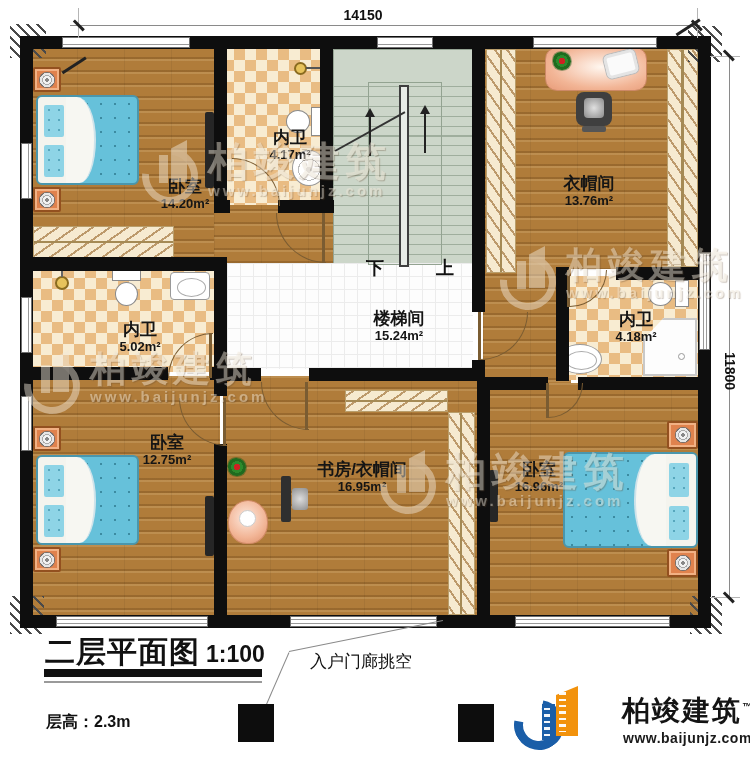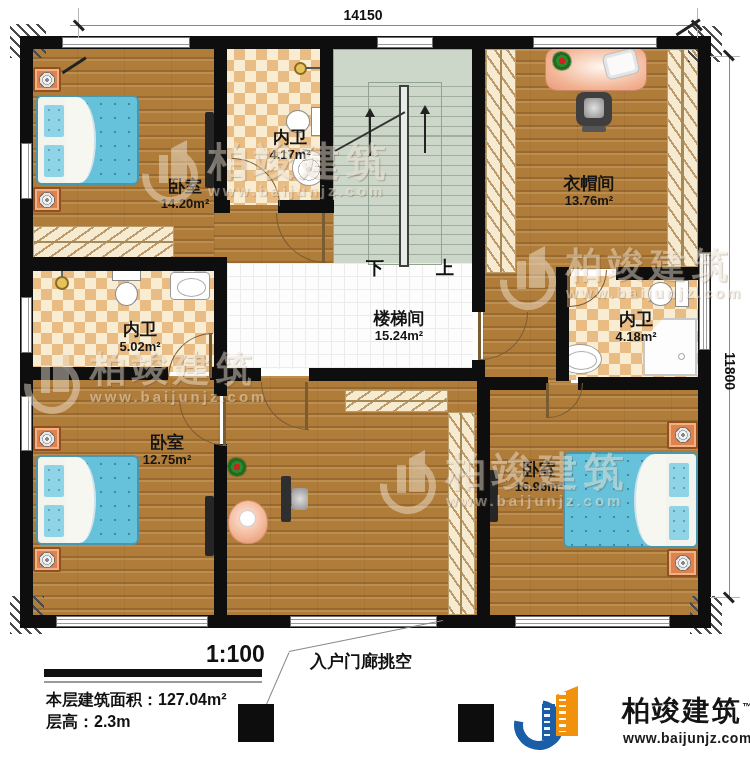--- a/index.html
+++ b/index.html
@@ -75,21 +75,21 @@
   .wmi-b2{position:absolute;left:17px;top:15px;width:9px;height:28px;background:currentColor;}
   
   .hatchsq{position:absolute;z-index:25;background-image:repeating-linear-gradient(45deg,#4a4a4a 0 2px,transparent 2px 7px);}
   .tick{position:absolute;z-index:45;background:#222;height:2.5px;transform:rotate(45deg);}
   .dimline{position:absolute;z-index:44;background:#8a8a8a;}
   .extline{position:absolute;z-index:44;background:#b5b5b5;}
   
   .titlecn{position:absolute;z-index:50;font-size:30px;font-weight:bold;color:#111;letter-spacing:1px;white-space:nowrap;}
   .titlescale{position:absolute;z-index:50;font-size:23px;font-weight:bold;color:#111;}
   .tbtext{position:absolute;z-index:50;font-size:16px;font-weight:bold;color:#111;white-space:nowrap;}
-  .porchnote{position:absolute;z-index:50;font-size:17px;font-weight:bold;color:#111;white-space:nowrap;}
+  .porchnote{position:absolute;z-index:50;font-size:17px;font-weight:normal;color:#111;white-space:nowrap;}
   .leader{position:absolute;z-index:49;border-top:1px solid #8a8a8a;transform-origin:left center;}
   .column{position:absolute;z-index:50;background:#0d0d0d;}
   
   .brand-cn{position:absolute;z-index:55;font-size:28px;font-weight:900;letter-spacing:2px;color:#141414;white-space:nowrap;}
   .brand-tm{font-size:10px;vertical-align:super;font-weight:bold;}
   .brand-url{position:absolute;z-index:55;font-size:14px;font-weight:bold;letter-spacing:0.5px;color:#1a1a1a;white-space:nowrap;}
   .logo-sw{position:absolute;z-index:55;width:50px;height:50px;border:9px solid #1a5ea8;border-top-color:transparent;border-radius:50%;transform:rotate(-35deg);box-sizing:border-box;}
   .logo-b1{position:absolute;z-index:56;background:#f2920c;clip-path:polygon(0 18%,100% 0,100% 100%,0 100%);}
   .logo-b2{position:absolute;z-index:56;background:#1a5ea8;}
   .logo-slits{position:absolute;z-index:57;background-image:repeating-linear-gradient(180deg,rgba(255,255,255,0.95) 0 2.5px,transparent 2.5px 6.5px);}
@@ -288,20 +288,24 @@
     <div class="rarea">15.24m²</div>
   </div>
   <div class="rlabel" style="left:636px;top:310px">
     <div class="rname">内卫</div>
     <div class="rarea">4.18m²</div>
   </div>
   <div class="rlabel" style="left:167px;top:433px">
     <div class="rname">卧室</div>
     <div class="rarea">12.75m²</div>
   </div>
+  <div class="rlabel" style="left:362px;top:460px">
+    <div class="rname">书房/衣帽间</div>
+    <div class="rarea">16.95m²</div>
+  </div>
   <div class="rlabel" style="left:539px;top:460px">
     <div class="rname">卧室</div>
     <div class="rarea">16.96m²</div>
   </div>
 
   <div class="dimline" style="left:70px;top:25px;width:630px;height:1px"></div>
   <div class="tick" style="left:72px;top:24px;width:14px"></div>
   <div class="tick" style="left:690px;top:24px;width:14px"></div>
   <div class="extline" style="left:78px;top:8px;width:1px;height:30px"></div>
   <div class="extline" style="left:697px;top:8px;width:1px;height:30px"></div>
@@ -358,24 +362,24 @@
         <div class="wmi-sw"></div>
         <div class="wmi-b1"></div>
         <div class="wmi-b2"></div>
       </div>
     <div>
         <div class="wm-cn">柏竣建筑</div>
         <div class="wm-url">www.baijunjz.com</div>
       </div>
   </div>
 
+  <div class="titlecn" style="left:45px;top:632px">二层平面图</div>
   <div class="titlescale" style="left:206px;top:641px">1:100</div>
   <div class="abs" style="left:44px;top:669px;width:218px;height:8px;background:#111;z-index:50"></div>
   <div class="abs" style="left:44px;top:681px;width:218px;height:2px;background:#9a9a9a;z-index:50"></div>
-  <div class="tbtext" style="left:46px;top:690px"><span>本层建筑面积：</span><span>127.04m²</span></div>
   <div class="tbtext" style="left:46px;top:712px"><span>层高：</span><span>2.3m</span></div>
 
   <div class="porchnote" style="left:310px;top:650px">入户门廊挑空</div>
   <div class="leader" style="left:289px;top:651px;width:157px;transform:rotate(-11.4deg)"></div>
   <div class="leader" style="left:289px;top:652px;width:58px;transform:rotate(113.5deg)"></div>
   <div class="column" style="left:238px;top:704px;width:36px;height:38px"></div>
   <div class="column" style="left:458px;top:704px;width:36px;height:38px"></div>
 
   <div class="logo-sw" style="left:514px;top:700px"></div>
   <div class="logo-b1" style="left:556px;top:686px;width:22px;height:50px"></div>

